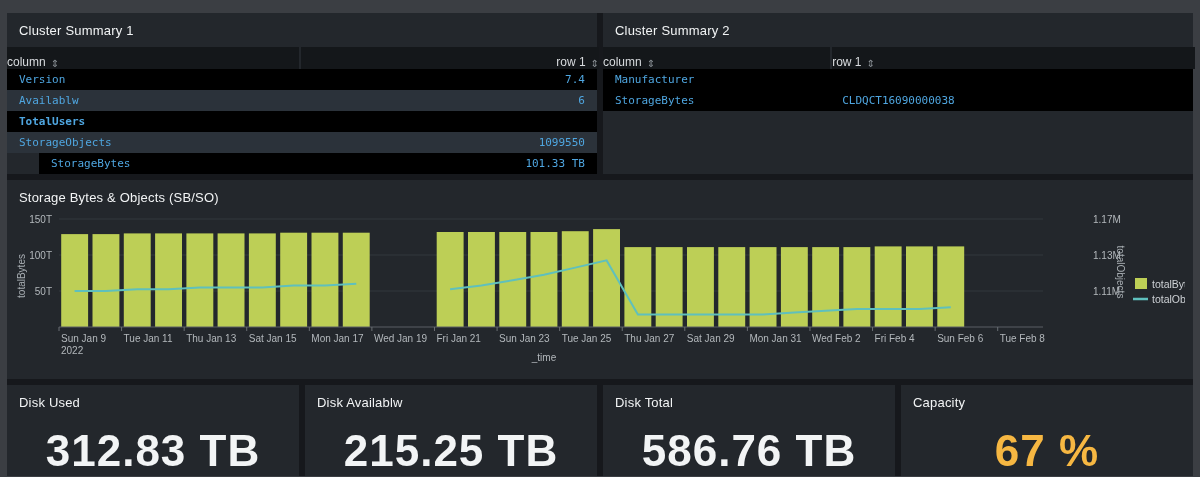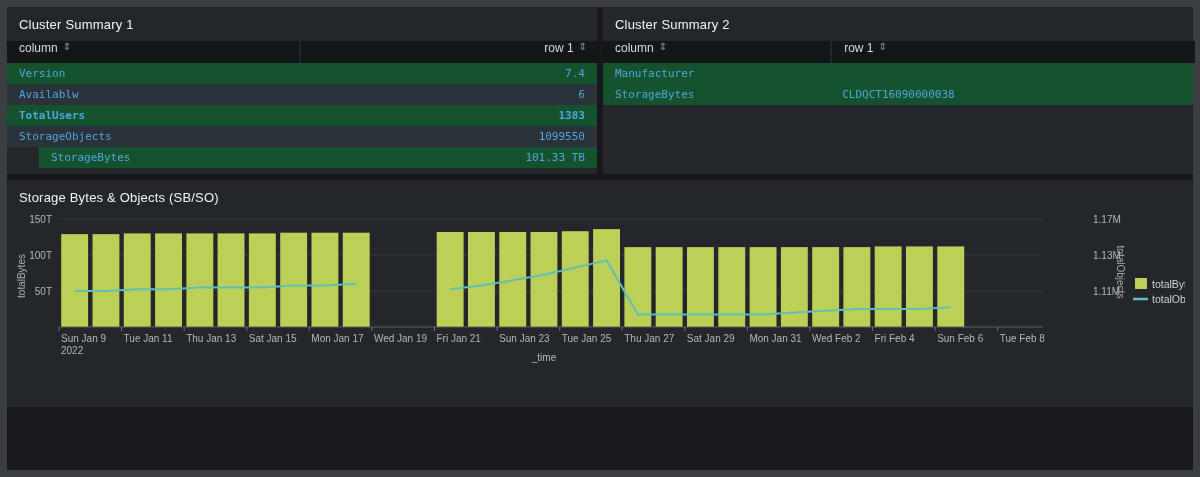--- a/index.html
+++ b/index.html
@@ -4,44 +4,44 @@
 <style>
   * { box-sizing: border-box; margin: 0; padding: 0; }
   html,body { width:1200px; height:477px; }
   body {
     background:#3b3e43;
     font-family:"Liberation Sans", sans-serif;
     color:#e8eaec;
     overflow:hidden;
   }
   .dash {
-    position:absolute; left:7px; top:7px; width:1186px; height:463px;
+    position:absolute; left:7px; top:13px; width:1186px; height:463px;
     background:#16181c;
     display:flex; flex-direction:column; gap:6px;
   }
   .panel { background:#23272c; position:relative; }
   .row1 { display:flex; gap:6px; height:167px; }
   .row1 .panel { flex:1 1 0; }
   .row2 { height:227px; }
   .row3 { display:flex; gap:6px; height:103px; }
   .row3 .panel { flex:1 1 0; }
   .panel-title {
     font-size:13px; color:#f2f4f5; padding:10px 12px 7px 12px; letter-spacing:.2px;
   }
   
   .tbl { width:100%; font-size:11px; margin-top:2px; }
   .trow { display:grid; height:21px; align-items:center; }
   .thead { background:transparent; column-gap:2px; height:22px; }
   .thead .cell {
     background:#14171a; color:#d8dbde; font-size:12px; height:100%;
-    display:flex; align-items:flex-start; padding:0 12px; cursor:pointer;
+    display:flex; align-items:flex-end; padding:0 0; cursor:pointer;
   }
   .thead .cell.al-right { justify-content:flex-end; }
   .sort { color:#8d9398; font-size:10px; margin-left:5px; }
-  .trow.odd  { background:#14532d; }
+  .trow.odd  { background:#000000; }
   .trow.even { background:#2b323a; }
   .cellk, .cellv {
     font-family:"DejaVu Sans Mono", monospace; color:#4fa6e0;
     padding:0 12px; white-space:nowrap; overflow:hidden;
   }
   .cellv.al-right { text-align:right; }
   
   .chart-svg-wrap { width:100%; padding:0 8px; }
   svg text { font-family:"Liberation Sans", sans-serif; }
   
@@ -72,21 +72,20 @@
           <div class="trow odd" style="grid-template-columns: 49.5% 50.5%;">
             <div class="cellk">Version</div>
             <div class="cellv al-right">7.4</div>
           </div>
           <div class="trow even" style="grid-template-columns: 49.5% 50.5%;">
             <div class="cellk">Availablw</div>
             <div class="cellv al-right">6</div>
           </div>
           <div class="trow odd" style="grid-template-columns: 49.5% 50.5%; font-weight: bold;">
             <div class="cellk">TotalUsers</div>
-            <div class="cellv al-right">1383</div>
           </div>
           <div class="trow even" style="grid-template-columns: 49.5% 50.5%;">
             <div class="cellk">StorageObjects</div>
             <div class="cellv al-right">1099550</div>
           </div>
           <div class="trow odd" style="grid-template-columns: 49.5% 50.5%; margin-left: 32px;">
             <div class="cellk">StorageBytes</div>
             <div class="cellv al-right">101.33 TB</div>
           </div>
         </div>
@@ -199,14 +198,32 @@
             <text x="1137" y="75.5" font-size="10.5" fill="#cdd1d5">totalBytes</text>
           </g>
           <g>
             <line x1="1118" y1="87" x2="1133" y2="87" stroke="#5fc0bd" stroke-width="2.5"></line>
             <text x="1137" y="90.5" font-size="10.5" fill="#cdd1d5">totalObjects</text>
           </g>
         </svg>
     </div>
   </div>
 
+  <div class="row3">
+    <div class="panel">
+      <div class="panel-title">Disk Used</div>
+      <div class="single-value" style="color: rgb(242, 244, 245);">312.83 TB</div>
+    </div>
+    <div class="panel">
+      <div class="panel-title">Disk Availablw</div>
+      <div class="single-value" style="color: rgb(242, 244, 245);">215.25 TB</div>
+    </div>
+    <div class="panel">
+      <div class="panel-title">Disk Total</div>
+      <div class="single-value" style="color: rgb(242, 244, 245);">586.76 TB</div>
+    </div>
+    <div class="panel">
+      <div class="panel-title">Capacity</div>
+      <div class="single-value" style="color: rgb(246, 183, 66);">67 %</div>
+    </div>
+  </div>
 
 </div>
 
 </body></html>

